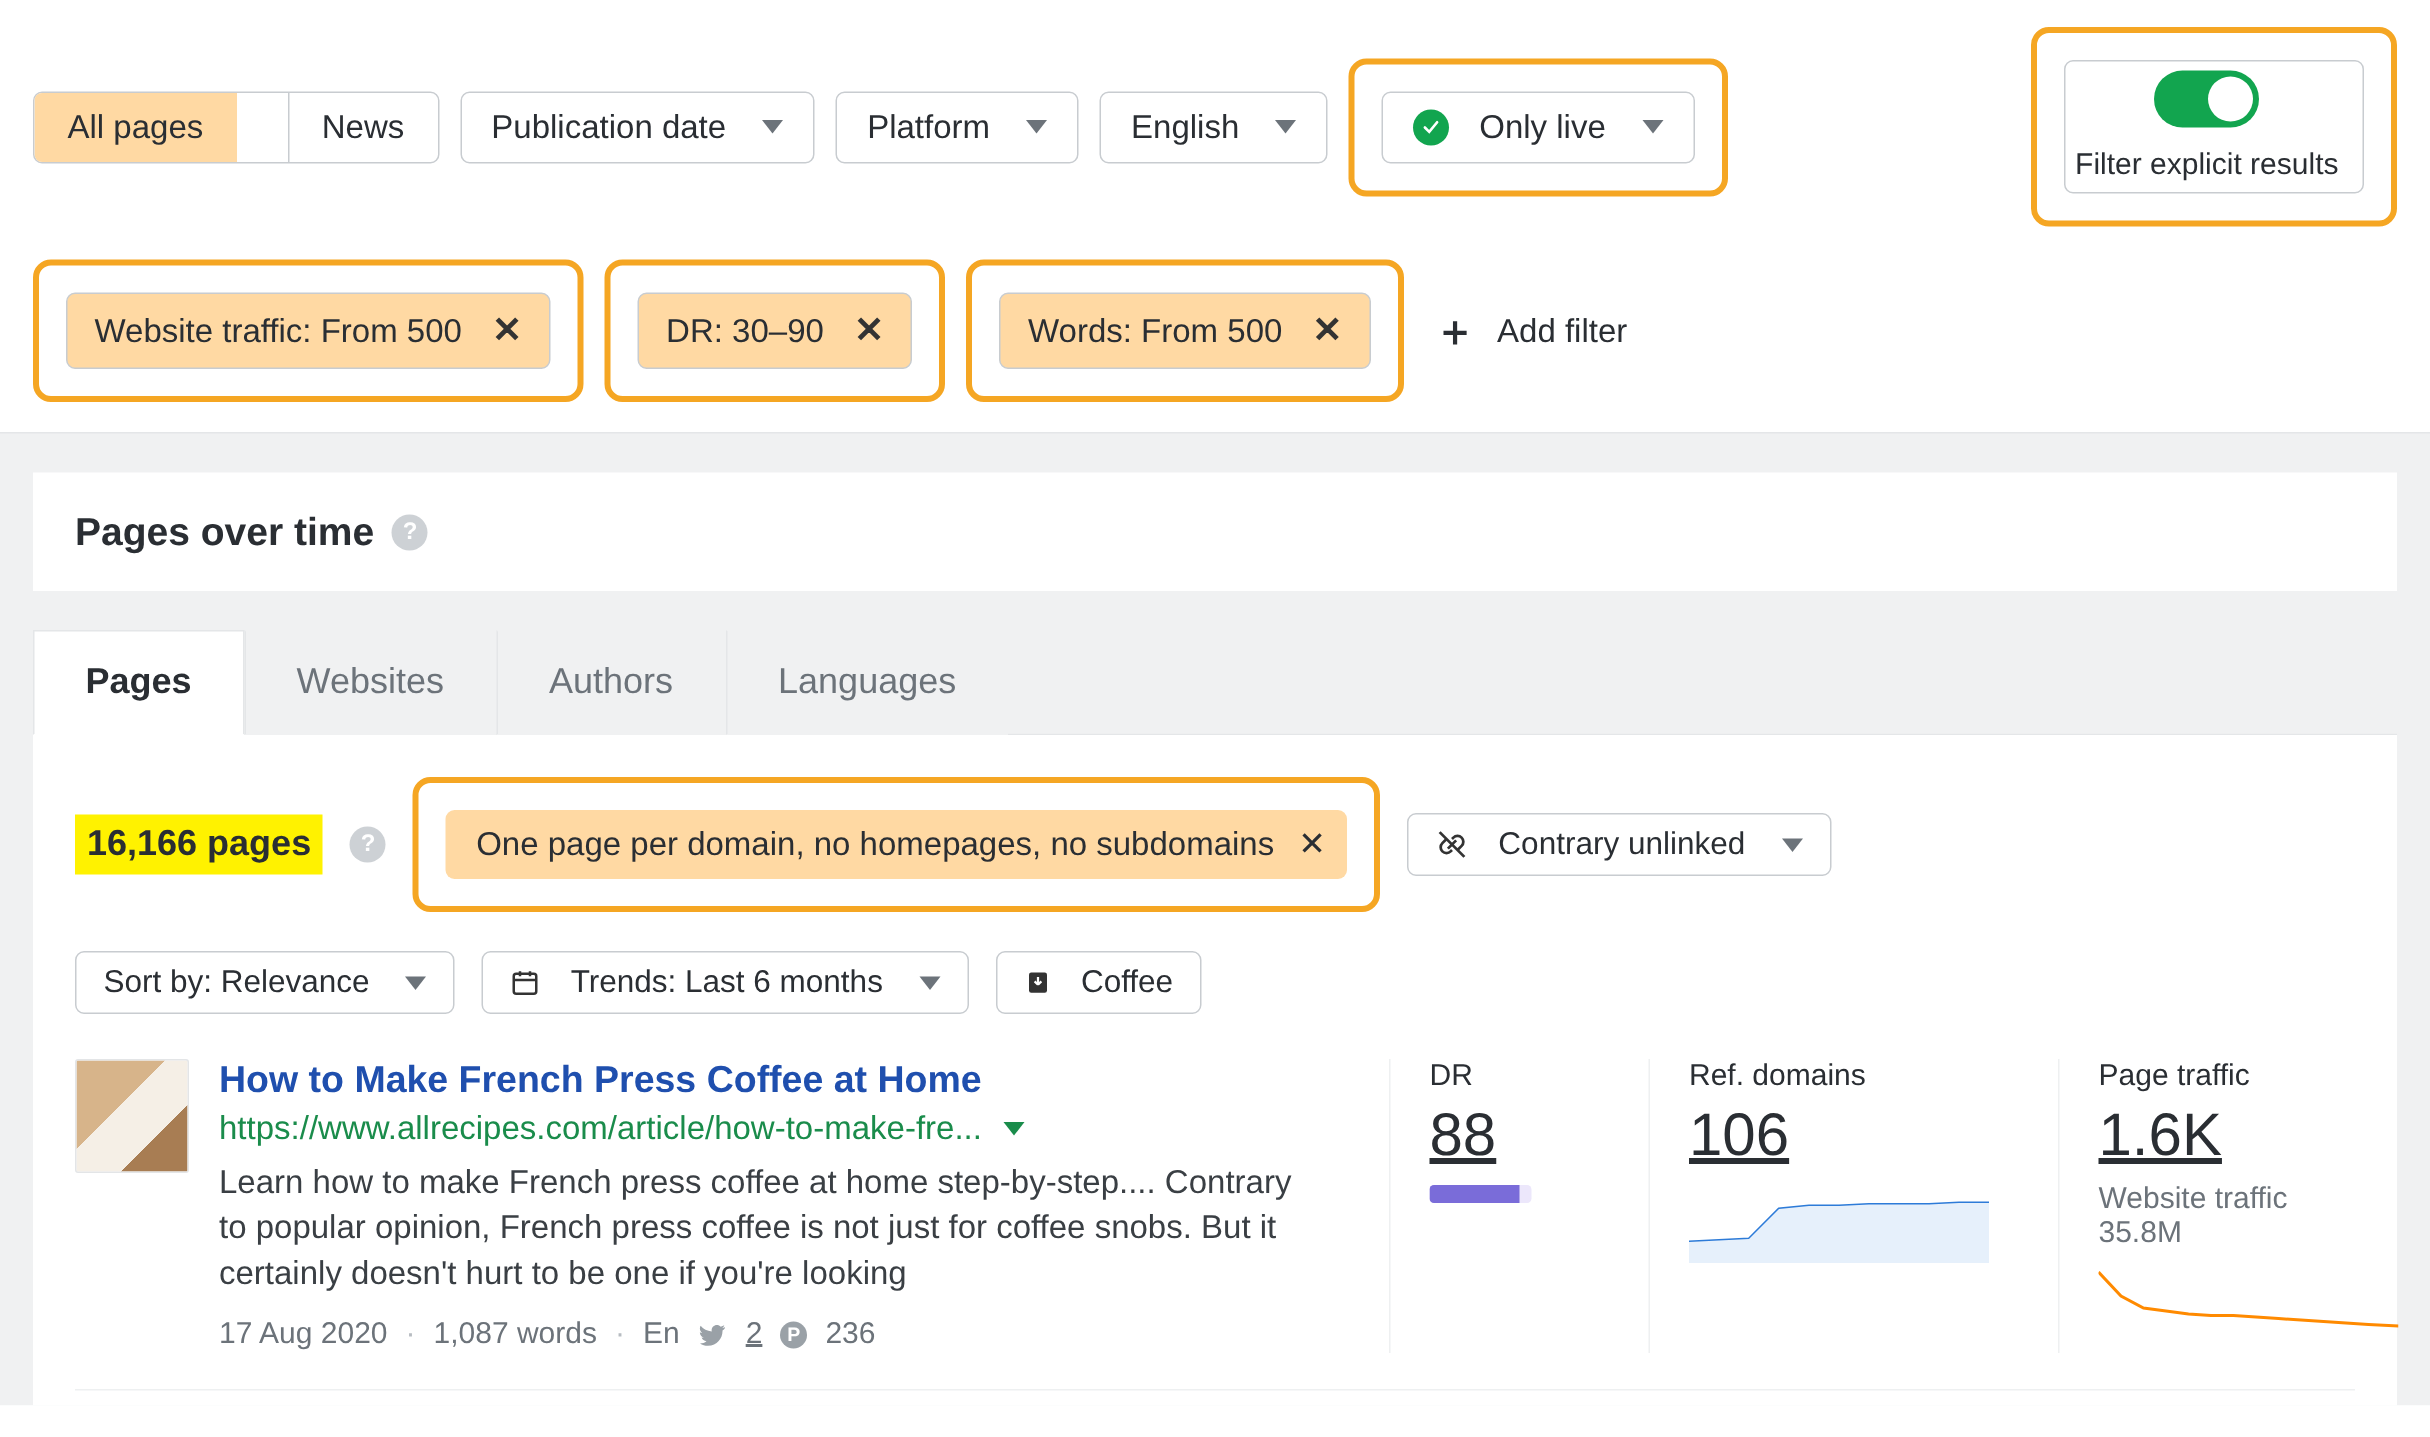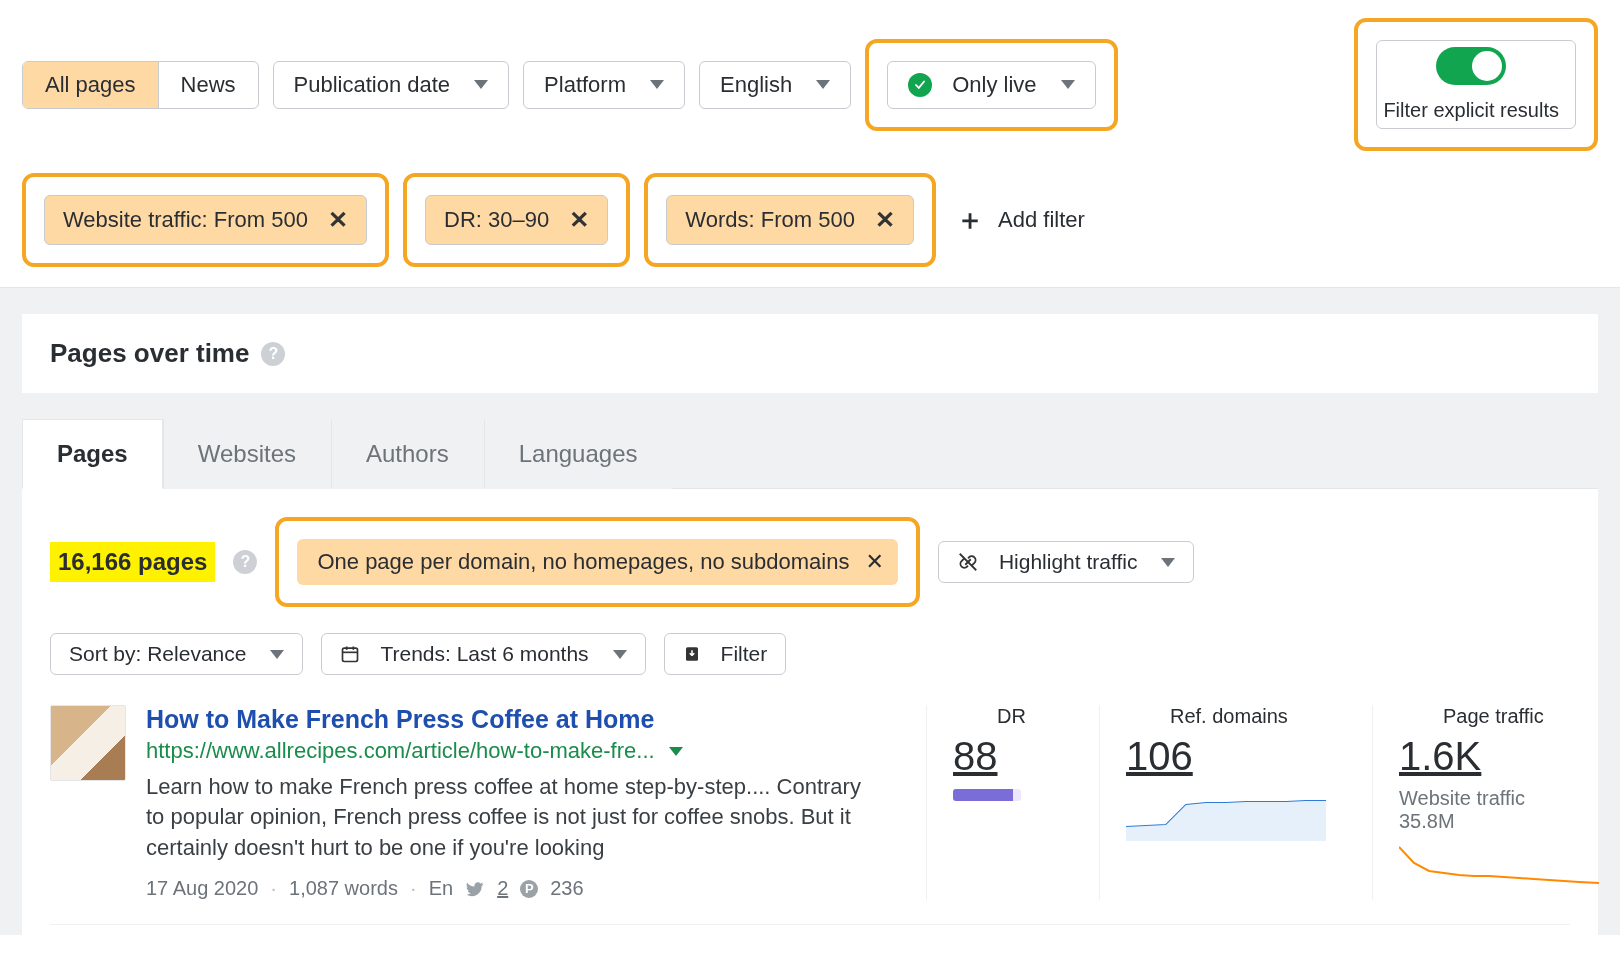--- a/index.html
+++ b/index.html
@@ -17,21 +17,21 @@
     --panelbg:#f0f1f2;
   }
   html,body{margin:0;padding:0;background:var(--bg);font-family:Arial,Helvetica,sans-serif;color:var(--text);font-size:20px;}
   body{width:1620px;}
 
   
   .filters{padding:18px 22px 20px 22px;}
   .row{display:flex;align-items:center;gap:14px;flex-wrap:wrap;}
   .row + .row{margin-top:22px;}
 
-  .seg{display:inline-flex;border:1px solid var(--border);border-radius:6px;overflow:hidden;}
+  .seg{display:inline-flex;border:1px solid var(--border);border-radius:6px;overflow:hidden;gap:34px;}
   .seg-btn{padding:10px 22px;font-size:22px;color:var(--text);cursor:pointer;}
   .seg-btn.active{background:var(--orange-fill);font-weight:500;}
   .seg-btn + .seg-btn{border-left:1px solid var(--border);}
 
   .btn{display:inline-flex;align-items:center;gap:20px;padding:10px 20px;border:1px solid var(--border);border-radius:6px;font-size:22px;cursor:pointer;background:#fff;}
   .btn.small{font-size:21px;padding:8px 18px;}
   .caret{width:0;height:0;border-left:7px solid transparent;border-right:7px solid transparent;border-top:9px solid #6c737a;display:inline-block;margin-left:4px;}
   .caret.green{border-top-color:#1a8c4b;}
 
   .ring{border:4px solid var(--orange-ring);border-radius:12px;padding:18px;}
@@ -76,21 +76,21 @@
   .body{flex:0 0 760px;}
   .title{color:var(--link);font-size:25px;font-weight:700;margin:0 0 4px 0;}
   .url{color:var(--urlgreen);font-size:22px;display:flex;align-items:center;gap:10px;}
   .desc{font-size:22px;color:#3a3f44;margin-top:8px;max-width:720px;line-height:1.38;}
   .meta{font-size:20px;color:var(--muted);margin-top:14px;display:flex;align-items:center;gap:12px;}
   .meta .sep{color:#b7bcc1;}
   .meta .u{text-decoration:underline;}
 
   .metrics{display:flex;margin-left:auto;}
   .metric{border-left:1px solid #eef0f1;padding:0 26px;min-width:120px;}
-  .metric .lbl{font-size:20px;color:var(--text);margin-left:44px;}
+  .metric .lbl{font-size:20px;color:var(--text);}
   .metric .val{font-size:40px;font-weight:400;margin-top:6px;text-decoration:underline;}
   .drbar{width:68px;height:12px;border-radius:3px;background:#ece7fb;margin-top:10px;overflow:hidden;}
   .drbar>div{height:100%;background:#7a6cd9;width:88%;}
   .spark{width:200px;height:52px;margin-top:10px;}
   .sublbl{font-size:20px;color:var(--muted);margin-top:8px;}
 
   .icon-cal{width:20px;height:20px;}
   .icon-dl{width:18px;height:18px;}
   .icon-link{width:22px;height:22px;}
   .twit{width:20px;height:20px;fill:#9aa1a7;}
@@ -191,21 +191,21 @@
             <span>One page per domain, no homepages, no subdomains</span>
             <span class="x">✕</span>
           </div>
       </span>
 
       <div class="btn small">
         <svg class="icon-link" viewBox="0 0 24 24">
             <path d="M9 15l6-6M8 8l-3 3a4 4 0 006 6l1-1M16 16l3-3a4 4 0 00-6-6l-1 1" stroke="#333" stroke-width="2" fill="none"></path>
             <line x1="3" y1="3" x2="21" y2="21" stroke="#333" stroke-width="2"></line>
           </svg>
-        <span>Highlight traffic</span>
+        <span>Contrary unlinked</span>
         <span class="caret"></span>
       </div>
     </div>
 
     <div class="toolrow">
       <div class="btn small">
           <span>Sort by: Relevance</span>
           <span class="caret"></span>
         </div>
       <div class="btn small">
@@ -216,21 +216,21 @@
             <line x1="16" y1="3" x2="16" y2="7" stroke="#333" stroke-width="2"></line>
           </svg>
         <span>Trends: Last 6 months</span>
           <span class="caret"></span>
       </div>
       <div class="btn small">
         <svg class="icon-dl" viewBox="0 0 24 24">
             <rect x="4" y="3" width="16" height="18" rx="2" fill="#333"></rect>
             <path d="M12 7v7m0 0l-3-3m3 3l3-3" stroke="#fff" stroke-width="2" fill="none"></path>
           </svg>
-        <span>Filter</span>
+        <span>Coffee</span>
       </div>
     </div>
 
     <div class="result">
       <div class="thumb"></div>
       <div class="body">
         <p class="title">How to Make French Press Coffee at Home</p>
         <div class="url">
             <span>https://www.allrecipes.com/article/how-to-make-fre...</span>
             <span class="caret green"></span>

